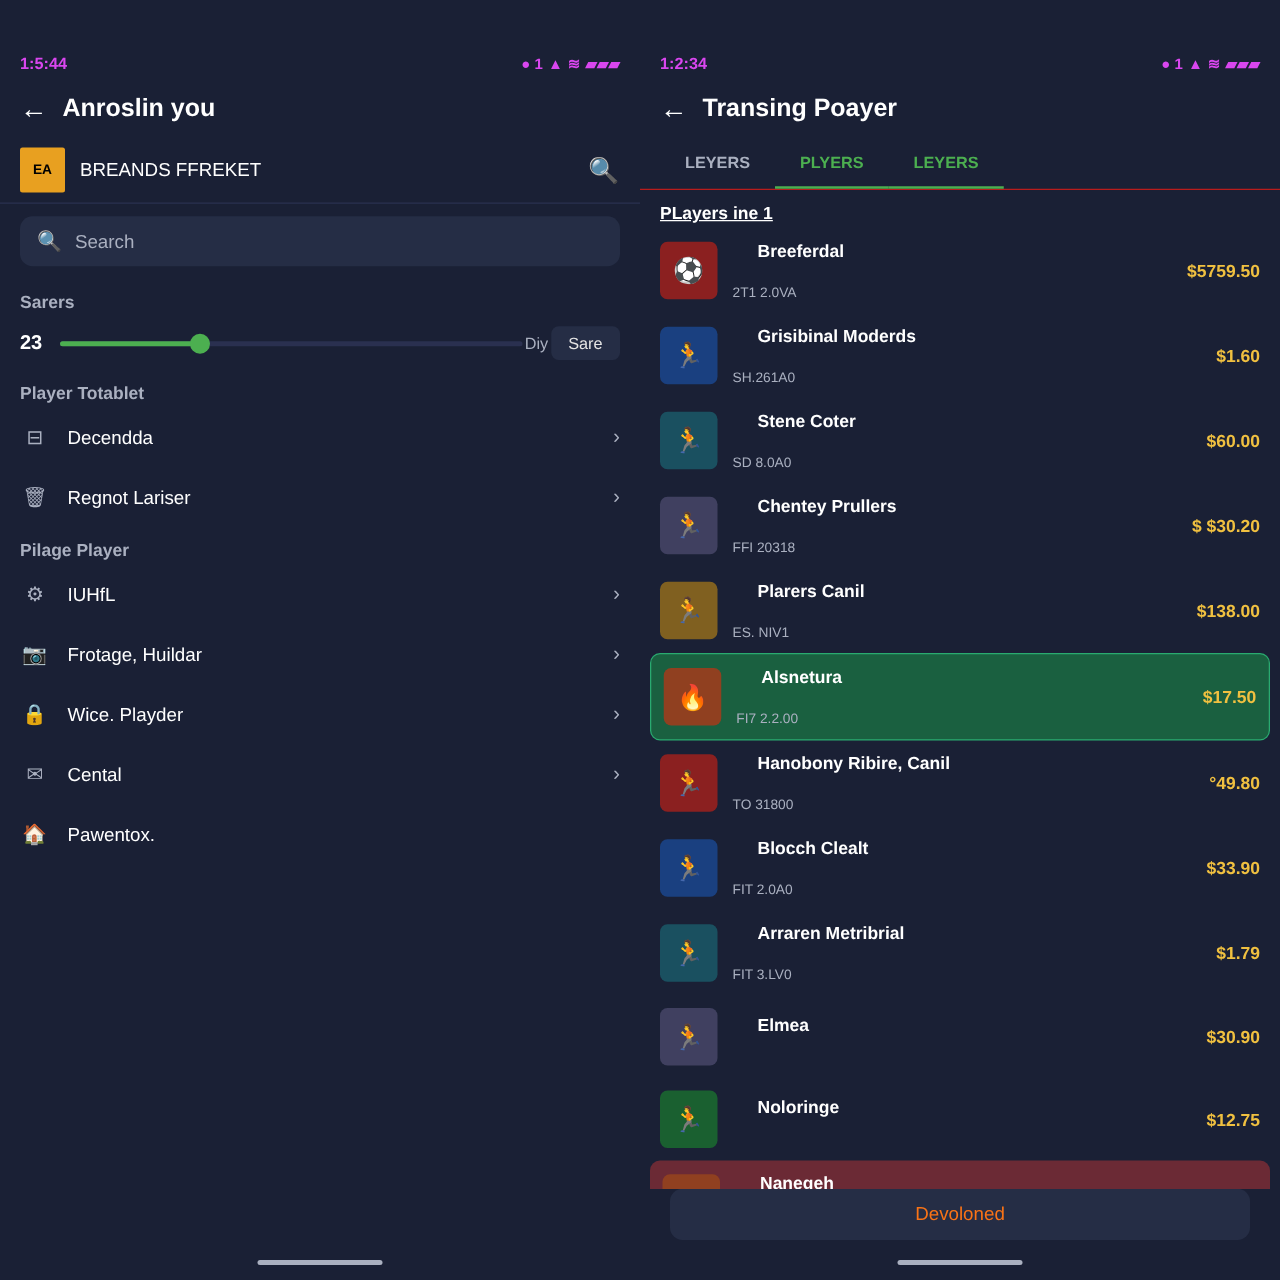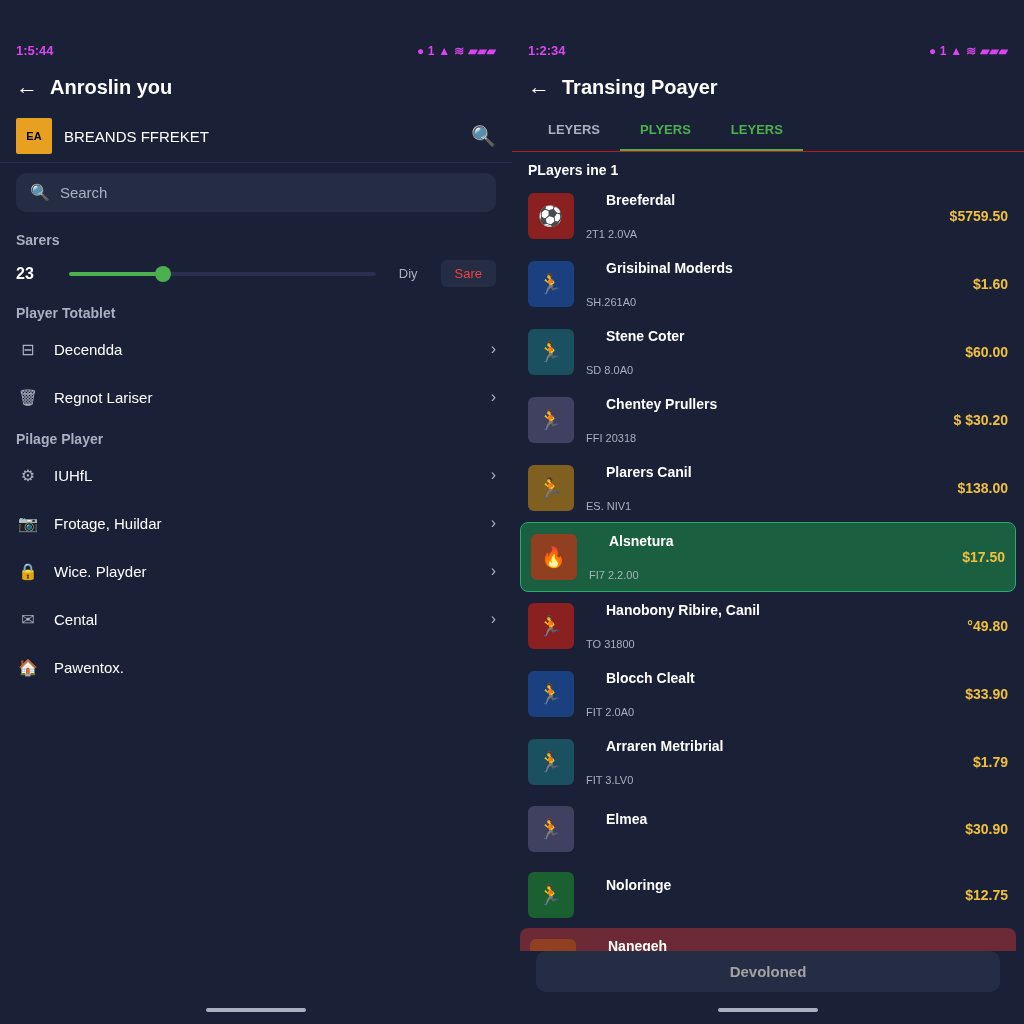--- a/index.html
+++ b/index.html
@@ -130,21 +130,21 @@
       font-weight: 600;
       color: #aab0c0;
       padding: 10px 16px 4px;
     }
 
     
     .slider-row {
       display: flex;
       align-items: center;
       padding: 8px 16px;
-      gap: 23px;
+      gap: 2px;
     }
     .slider-label {
       font-size: 16px;
       font-weight: 700;
       color: #fff;
       min-width: 30px;
     }
     .slider-track {
       flex: 1;
       height: 4px;
@@ -166,21 +166,21 @@
       border-radius: 50%;
       top: -6px;
       left: 28%;
     }
     .slider-right-label {
       font-size: 13px;
       color: #aab0c0;
     }
     .save-btn {
       background: #252d45;
-      color: #ef4444;
+      color: #e5e5e5;
       border: none;
       border-radius: 6px;
       padding: 6px 14px;
       font-size: 13px;
       cursor: pointer;
     }
 
     
     .menu-item {
       display: flex;
@@ -222,20 +222,21 @@
       cursor: pointer;
     }
     .tab.active { color: #4CAF50; border-bottom: 2px solid #4CAF50; }
 
     
     .players-section-label {
       font-size: 14px;
       font-weight: 600;
       color: #fff;
       padding: 10px 16px 4px;
+      text-decoration: underline;
     }
 
     
     .player-list {
       flex: 1;
       overflow-y: auto;
       scrollbar-width: none;
     }
     .player-list::-webkit-scrollbar { display: none; }
 
@@ -301,25 +302,25 @@
     .bottom-indicator {
       width: 100px;
       height: 4px;
       background: #aab0c0;
       border-radius: 2px;
     }
 
     
     .toast-bar {
       background: #252d45;
-      color: #a3a3a3;
+      color: #f97316;
       text-align: center;
       padding: 12px 16px;
       font-size: 15px;
-      font-weight: 700;
+      font-weight: 400;
       border-radius: 10px;
       margin: 0 24px 8px;
     }
 
     
     .av-red { background: #8b2020; }
     .av-blue { background: #1a4080; }
     .av-teal { background: #1a5060; }
     .av-green { background: #1a6030; }
     .av-yellow { background: #806020; }

